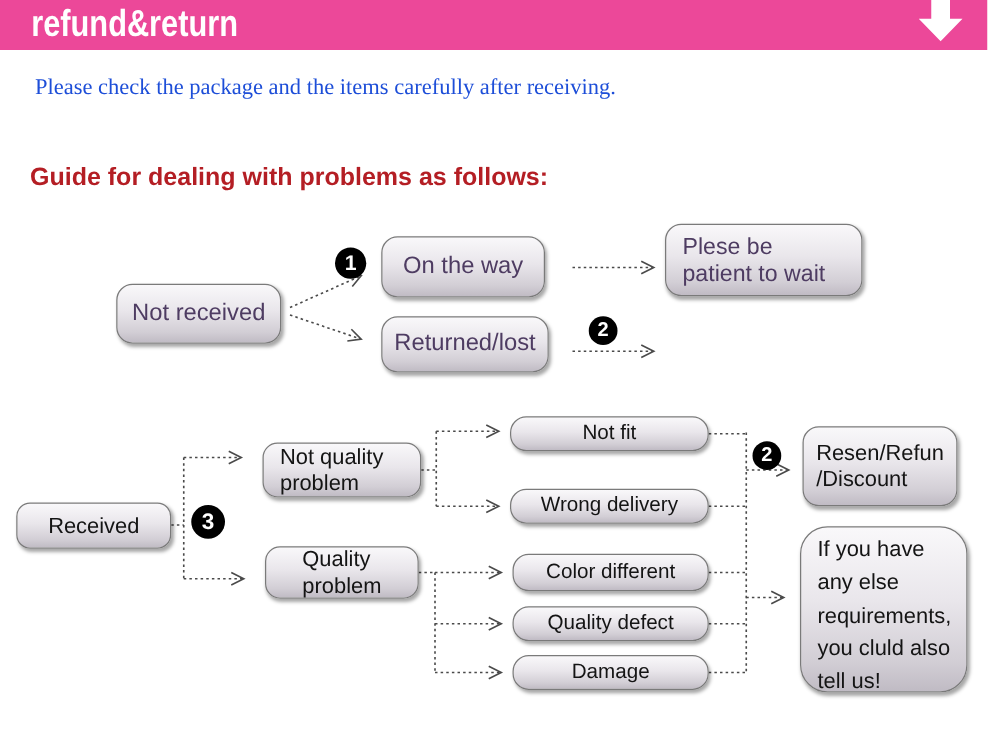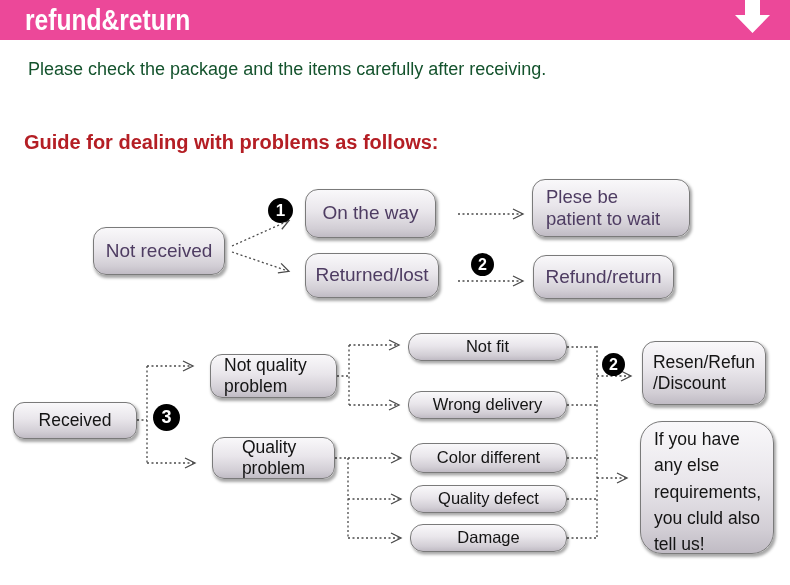--- a/index.html
+++ b/index.html
@@ -8,21 +8,21 @@
     font-family:"Liberation Sans",sans-serif;
   }
   
   .header{position:absolute;left:0;top:0;width:790px;height:40px;background:#ec4899;padding-left:28px;}
   .header-title{
     position:absolute;left:25px;top:3px;color:#fff;font-size:30px;font-weight:bold;
     letter-spacing:0px;transform:scaleX(0.82);transform-origin:left center;white-space:nowrap;
   }
   .header-arrow{position:absolute;left:735px;top:0;}
   
-  .intro-line{position:absolute;left:28px;color:#14532d;font-size:18px;white-space:nowrap;}
+  .intro-line{position:absolute;left:28px;color:#1d4ed8;font-size:18px;white-space:nowrap;font-family:Liberation Serif, serif;}
   .guide-heading{position:absolute;left:24px;top:131px;font-size:20px;font-weight:bold;color:#b41e24;white-space:nowrap;}
   
   .node{
     position:absolute;box-sizing:border-box;
     background:linear-gradient(180deg,#f9f8fa 0%,#e9e6eb 45%,#d2ced5 82%,#c0bbc4 100%);
     border:1px solid #7a7a7a;border-radius:13px;
     box-shadow:1.5px 2.5px 3px rgba(0,0,0,0.35);
     display:flex;align-items:center;justify-content:center;
     white-space:pre-line;line-height:1.2;
   }
@@ -93,21 +93,20 @@
       <path d="M597,376 L630,376" marker-end="url(#arr)"></path>
       <path d="M597,478 L626,478" marker-end="url(#arr)"></path>
     </g>
   </svg>
 
   <div class="node s1" style="left:93px;top:227px;width:132px;height:48px;">Not received</div>
   <div class="node s1" style="left:305px;top:189px;width:131px;height:49px;">On the way</div>
   <div class="node s1" style="left:305px;top:253px;width:134px;height:45px;">Returned/lost</div>
   <div class="node s1 left-text" style="left:532px;top:179px;width:158px;height:58px;font-size:18.5px;">Plese be
 patient to wait</div>
-  <div class="node s1" style="left:533px;top:255px;width:141px;height:44px;">Refund/return</div>
 
   <div class="badge" style="left:268px;top:198px;width:25px;height:25px;font-size:17px;">1</div>
   <div class="badge" style="left:471px;top:253px;width:23px;height:23px;font-size:16px;">2</div>
 
   <div class="node s2" style="left:13px;top:402px;width:124px;height:37px;font-size:17.5px;border-radius:11px;">Received</div>
   <div class="node s2 left-text" style="left:210px;top:354px;width:127px;height:44px;font-size:17.5px;border-radius:12px;">Not quality
 problem</div>
   <div class="node s2" style="left:212px;top:437px;width:123px;height:42px;font-size:17.5px;border-radius:12px;">Quality
 problem</div>
   <div class="node s2 small" style="left:408px;top:333px;width:159px;height:28px;">Not fit</div>

